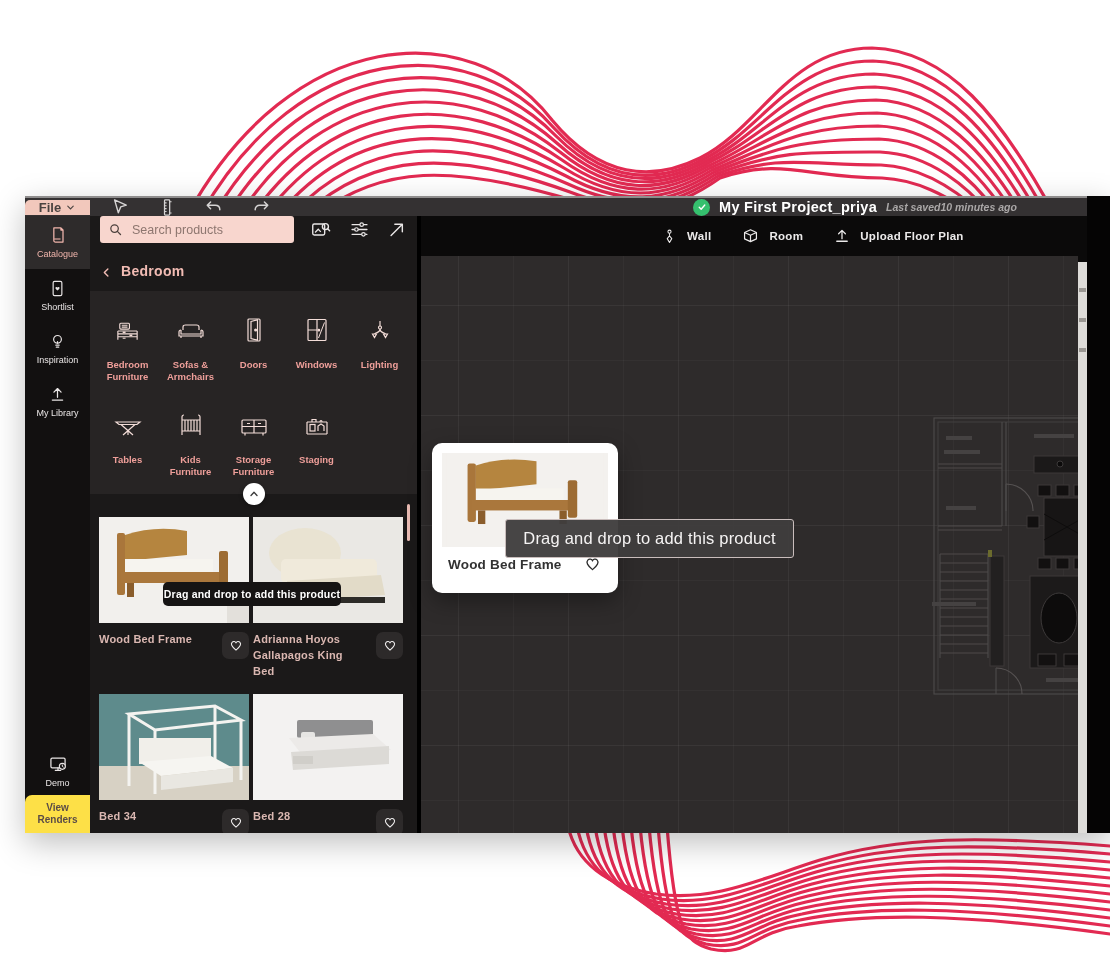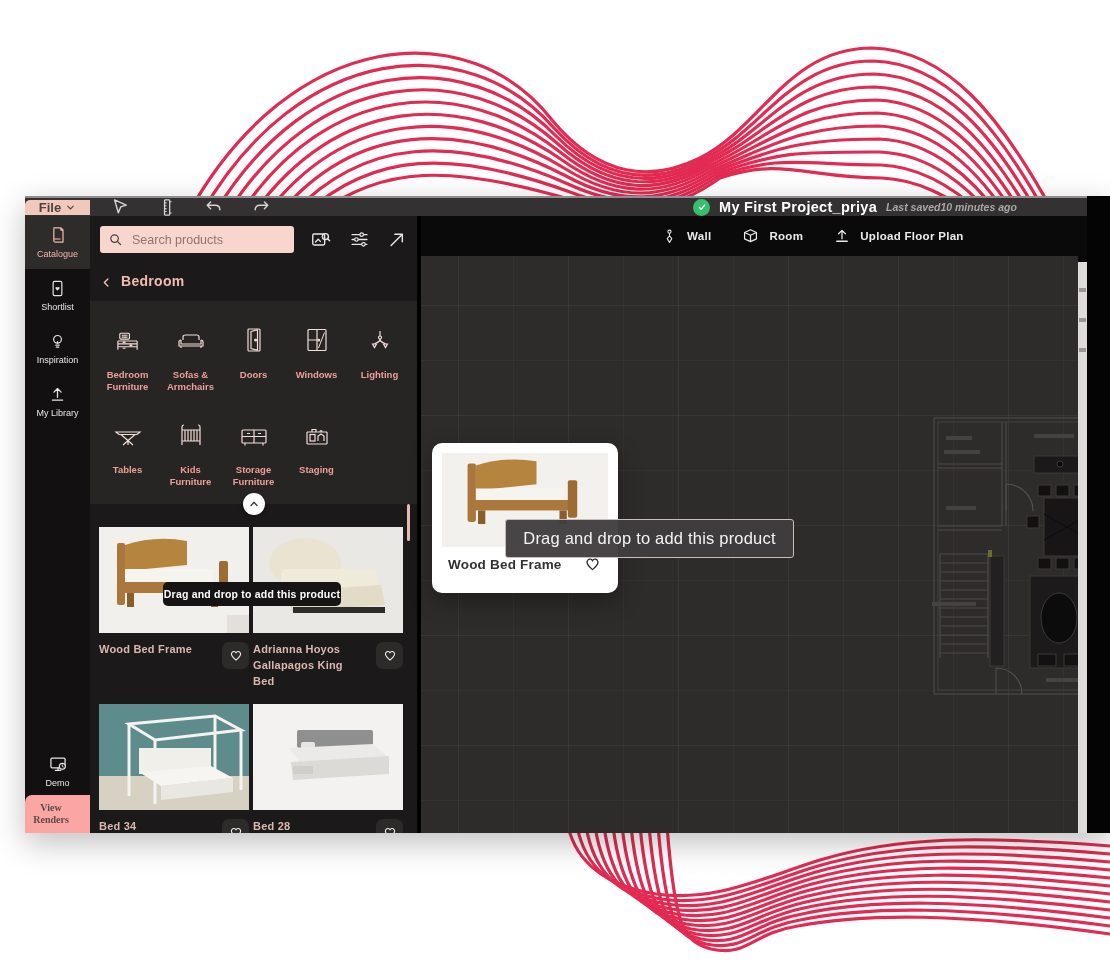--- a/index.html
+++ b/index.html
@@ -28,28 +28,28 @@
   
   .app-body{flex:1;display:flex;min-height:0;}
 
   
   .sidebar{width:65px;background:#121010;display:flex;flex-direction:column;flex:0 0 auto;}
   .side-item{height:53px;display:flex;flex-direction:column;align-items:center;justify-content:center;gap:5px;
     color:#e9e5e5;font-size:9px;cursor:pointer;text-align:center;}
   .side-item.active{background:#2e2b2b;color:#f0b5ac;}
   .side-item .lbl{line-height:1.1;}
   .side-spacer{flex:1;}
-  .view-renders{height:38px;background:#fca5a5;color:#5b4c47;font-size:10px;font-weight:700;
-    display:flex;align-items:center;text-align:center;line-height:1.25;
-    border-top-left-radius:7px;cursor:pointer;font-family:Liberation Serif, serif;}
+  .view-renders{height:38px;background:#fde047;color:#5b4c47;font-size:10px;font-weight:700;
+    display:flex;align-items:center;justify-content:center;text-align:center;line-height:1.25;
+    border-top-left-radius:7px;cursor:pointer;}
 
   
   .panel{width:327px;background:#1b1919;border-right:4px solid #000;flex:0 0 auto;
     display:flex;flex-direction:column;position:relative;}
-  .search-row{display:flex;align-items:center;padding:10px 10px 12px 10px;gap:15px;}
+  .search-row{display:flex;align-items:center;padding:0 10px 12px 10px;gap:15px;}
   .search-box{width:201px;height:27px;background:#f8d6ce;border-radius:3px;display:flex;align-items:center;
     padding:0 8px;gap:7px;box-sizing:border-box;}
   .search-box input{border:0;outline:0;background:transparent;font-size:12.5px;color:#5d4a44;width:150px;
     font-family:"Liberation Sans",sans-serif;}
   .search-box input::placeholder{color:#8d766f;}
   .panel-icon-btn{color:#e9e6e6;cursor:pointer;display:flex;}
 
   .cat-header{display:flex;align-items:flex-end;gap:8px;padding:8px 10px 12px 10px;color:#f2bcb4;
     font-size:14px;font-weight:700;letter-spacing:.3px;cursor:pointer;}
 

